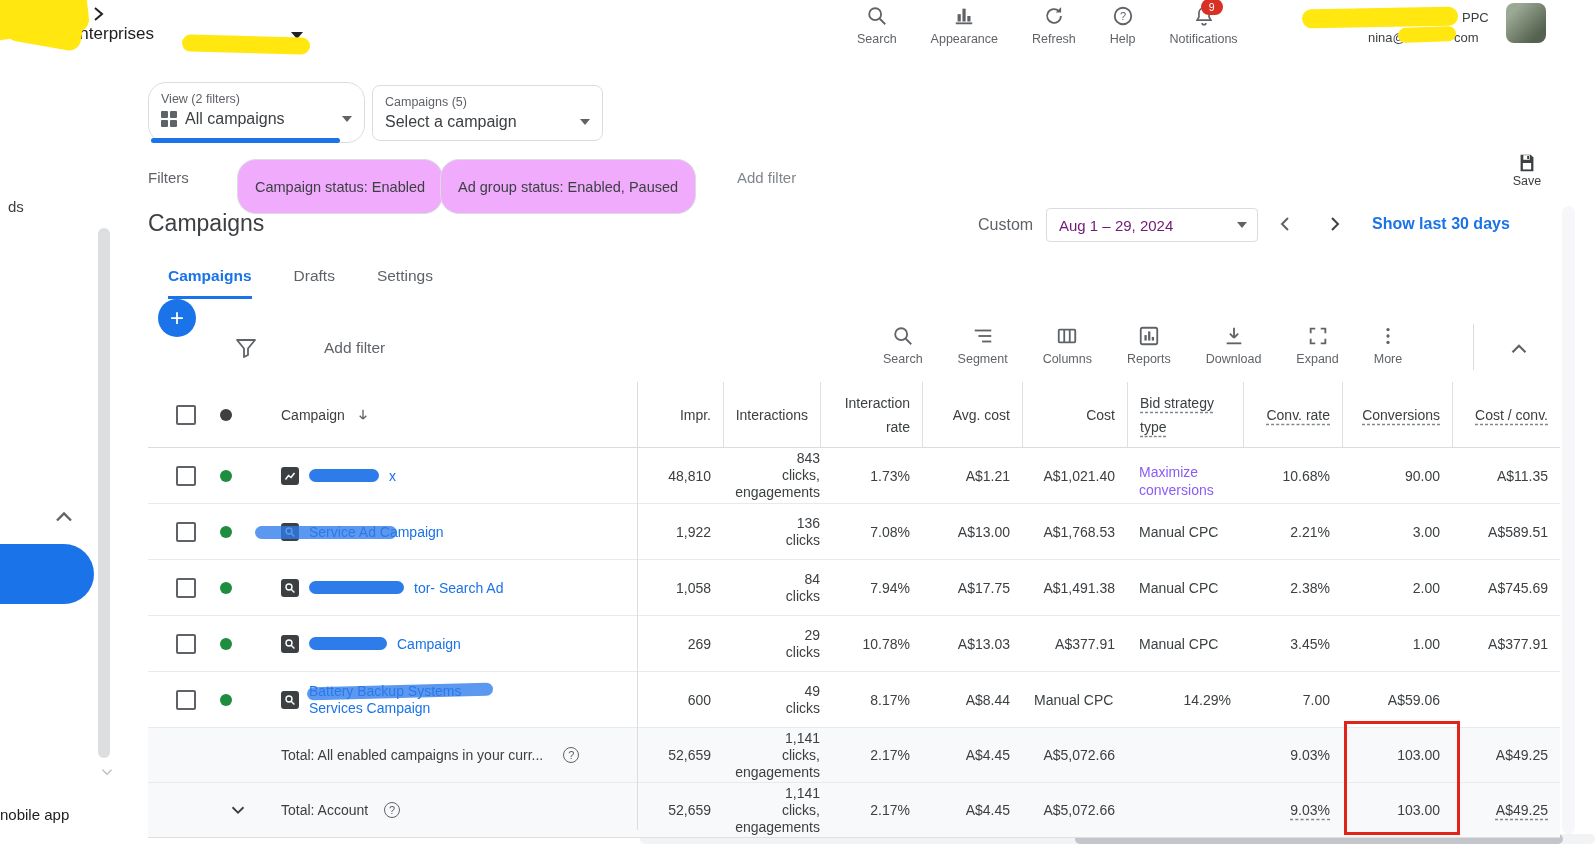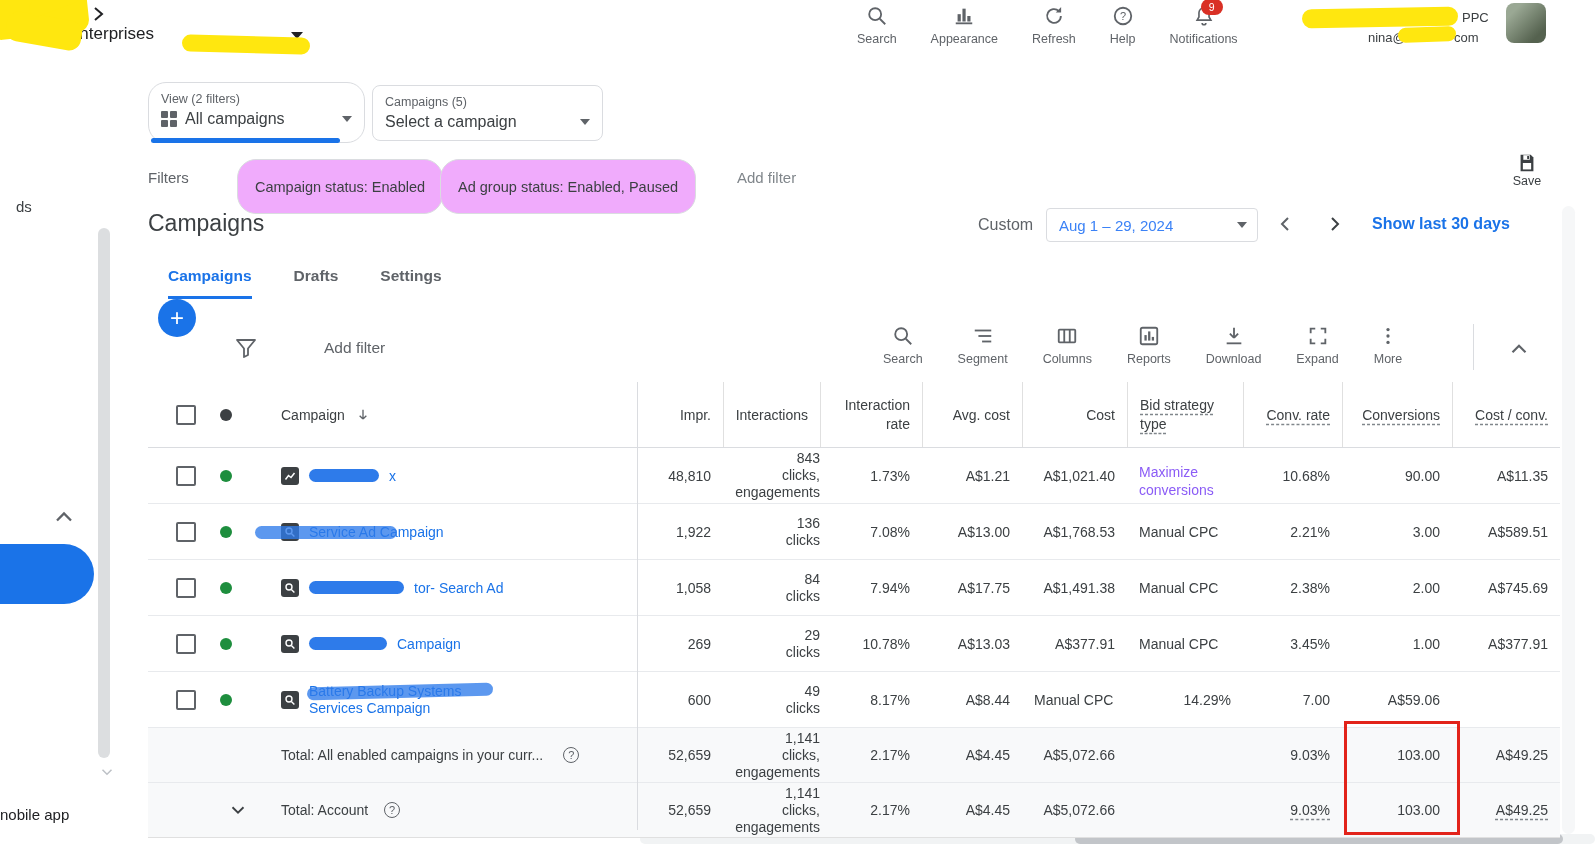--- a/index.html
+++ b/index.html
@@ -24,40 +24,40 @@
   .caret{width:0;height:0;border-left:5px solid transparent;border-right:5px solid transparent;border-top:6px solid #5f6368;margin-left:auto;}
   .gridico{display:grid;grid-template-columns:7px 7px;grid-template-rows:7px 7px;gap:2px;}
   .gridico i{background:#5f6368;border-radius:1px;}
   .blueline{position:absolute;left:2px;bottom:-1px;height:5px;width:88%;background:#1a73e8;border-radius:3px;}
   
   .pill{position:absolute;height:37px;border:1px solid #dadce0;border-radius:19px;display:flex;align-items:center;padding:8px 17px;font-size:14.5px;color:#3c4043;background:#f0abfc;cursor:pointer;white-space:nowrap;}
   
   .tabs{position:absolute;left:168px;top:267px;display:flex;gap:42px;}
   .tab{font-size:15.5px;font-weight:700;color:#5f6368;padding-bottom:11px;cursor:pointer;}
   .tab.active{color:#1a73e8;border-bottom:3px solid #1a73e8;}
-  .tab.plain{font-weight:700;text-align:center;}
+  .tab.plain{font-weight:400;text-align:center;}
   
   .addbtn{position:absolute;left:158px;top:299px;width:38px;height:38px;border-radius:50%;background:#1a73e8;color:#fff;display:flex;align-items:center;justify-content:center;font-size:24px;z-index:6;cursor:pointer;}
   .addbtn::before{content:"+";}
   .acts{position:absolute;left:883px;top:325px;display:flex;gap:35px;}
   .actitem{display:flex;flex-direction:column;align-items:center;gap:5px;color:#5f6368;font-size:12.5px;cursor:pointer;}
   
   .tbl{position:absolute;left:148px;top:382px;width:1412px;z-index:2;}
   .trow{display:grid;grid-template-columns:62px 55px 372px 86px 97px 102px 100px 105px 116px 99px 110px 108px;border-bottom:1px solid #e8eaed;background:#fff;align-items:stretch;}
   .thead{height:65px;border-bottom:1px solid #dadce0;}
   .tr{height:55px;}
   .ttotal{height:54px;background:#f8f9fa;}
   .td{display:flex;align-items:center;font-size:14px;color:#3c4043;min-width:0;}
   .num{justify-content:flex-end;padding-right:12px;text-align:right;}
   .inter{flex-direction:column;justify-content:center;align-items:flex-end;line-height:17px;}
   .camp{padding-left:16px;gap:10px;}
   .bidc{padding-left:12px;padding-right:8px;line-height:18px;}
   .th{font-size:14px;color:#3c4043;}
   .sep{border-left:1px solid #e0e0e0;}
-  .hline2{line-height:19px;}
+  .hline2{line-height:24px;}
   .cbx{width:16px;height:16px;border:2px solid #5f6368;border-radius:2px;margin-left:28px;flex:none;cursor:pointer;background:#fff;}
   .dot{width:12px;height:12px;border-radius:50%;margin-left:10px;flex:none;}
   .dot.g{background:#1e8e3e;}
   .dot.h{background:#3c4043;}
   .cico{width:18px;height:18px;background:#3c4043;border-radius:3px;display:flex;align-items:center;justify-content:center;flex:none;}
   .clink{color:#1a73e8;text-decoration:none;cursor:pointer;white-space:nowrap;}
   .blink{color:#8b5cf6;cursor:pointer;margin-top:11px;}
   .stack{display:flex;flex-direction:column;line-height:17px;}
   .u-dash{text-decoration:underline;text-decoration-style:dashed;text-underline-offset:4px;text-decoration-color:#80868b;}
   .qicon{width:16px;height:16px;border:1.5px solid #5f6368;border-radius:50%;font-size:11px;display:inline-flex;align-items:center;justify-content:center;color:#5f6368;margin-left:10px;flex:none;cursor:pointer;box-sizing:border-box;}
@@ -137,21 +137,21 @@
   <span class="abs" style="left:1454px;top:30px;font-size:13px;color:#3c4043;">com</span>
   <div class="avatar"></div>
 
   <div class="yellow" style="left:-12px;top:-10px;width:100px;height:46px;border-radius:12px;transform:rotate(-6deg);"></div>
   <div class="yellow" style="left:6px;top:16px;width:76px;height:30px;border-radius:12px;transform:rotate(10deg);"></div>
   <div class="yellow" style="left:28px;top:-6px;width:52px;height:16px;border-radius:8px;transform:rotate(-20deg);"></div>
   <div class="yellow" style="left:182px;top:36px;width:128px;height:17px;border-radius:9px;transform:rotate(1.5deg);"></div>
   <div class="yellow" style="left:1302px;top:8px;width:156px;height:19px;border-radius:10px;transform:rotate(-1deg);"></div>
   <div class="yellow" style="left:1398px;top:27px;width:58px;height:15px;border-radius:8px;transform:rotate(-2deg);"></div>
 
-  <span class="abs" style="left:16px;top:198px;font-size:15px;color:#3c4043;">ds</span>
+  <span class="abs" style="left:8px;top:198px;font-size:15px;color:#3c4043;">ds</span>
   <div class="abs" style="left:98px;top:228px;width:12px;height:530px;background:#dcdee0;border-radius:6px;"></div>
   <span class="abs" style="left:50px;top:503px;">
     <svg width="28" height="28" viewBox="0 0 24 24">
         <polyline points="6,15 12,9 18,15" fill="none" stroke="#5f6368" stroke-width="2"></polyline>
       </svg>
   </span>
   <div class="abs" style="left:-34px;top:544px;width:128px;height:60px;border-radius:30px;background:#1a73e8;"></div>
   <span class="abs" style="left:98px;top:763px;">
     <svg width="18" height="18" viewBox="0 0 24 24">
         <polyline points="6,9 12,15 18,9" fill="none" stroke="#bdc1c6" stroke-width="2"></polyline>
@@ -193,21 +193,21 @@
           <rect x="12.2" y="4.3" width="2" height="3.4" fill="#3c4043"></rect>
           <rect x="7.5" y="12" width="9" height="7" fill="#fff"></rect>
         </svg>
     </span>
     <span style="font-size:12.5px;color:#3c4043;">Save</span>
   </div>
 
   <span class="abs" style="left:148px;top:210px;font-size:23px;color:#3c4043;">Campaigns</span>
   <span class="abs gray" style="left:978px;top:216px;font-size:16px;">Custom</span>
   <div class="abs" style="left:1046px;top:208px;width:212px;height:34px;border:1px solid #dadce0;border-radius:4px;display:flex;align-items:center;padding:0 10px 0 12px;box-sizing:border-box;cursor:pointer;">
-    <span style="font-size:15px;color:#3b82f6;">Aug 1 – 29, 2024</span>
+    <span style="font-size:15px;color:#701a75;">Aug 1 – 29, 2024</span>
     <span class="caret"></span>
   </div>
   <span class="abs" style="left:1274px;top:212px;">
     <svg width="24" height="24" viewBox="0 0 24 24">
         <polyline points="14,6 8,12 14,18" fill="none" stroke="#5f6368" stroke-width="2"></polyline>
       </svg>
   </span>
   <span class="abs" style="left:1322px;top:212px;">
     <svg width="24" height="24" viewBox="0 0 24 24">
         <polyline points="10,6 16,12 10,18" fill="none" stroke="#3c4043" stroke-width="2"></polyline>

